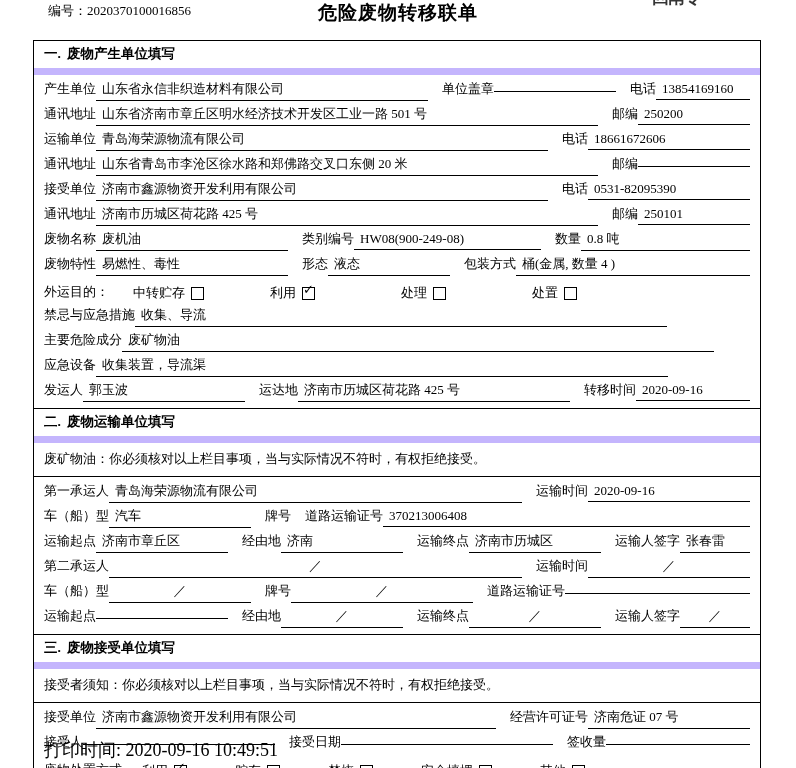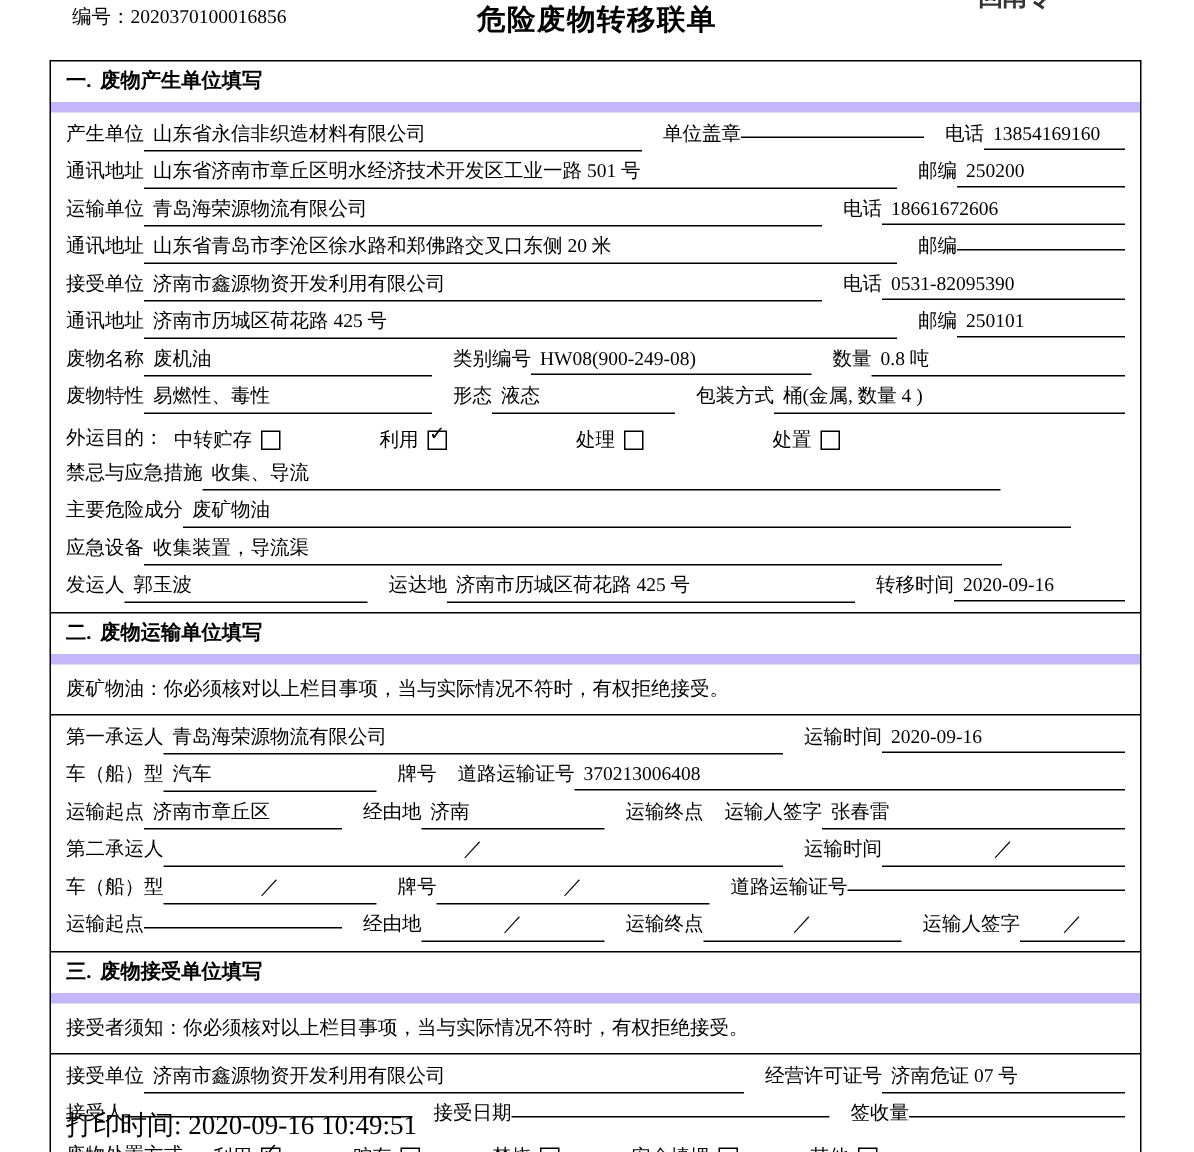--- a/index.html
+++ b/index.html
@@ -241,21 +241,21 @@
           <span class="gap"></span>
           <span class="lbl">形态</span>
           <span class="val" style="flex:0 0 110px">液态</span>
           <span class="gap"></span>
           <span class="lbl">包装方式</span>
           <span class="val">桶(金属, 数量 4 )</span>
         </div>
 
         <div class="cbrow">
           <span class="lbl">外运目的：</span>
-          <span class="cbitem" style="margin-left:7px;">
+          <span class="cbitem" style="margin-left:24px;">
             <span>中转贮存</span>
             <span class="cbbox"></span>
           </span>
           <span style="width:60px"></span>
           <span class="cbitem">
             <span>利用</span>
             <span class="cbbox checked"></span>
           </span>
           <span style="width:80px"></span>
           <span class="cbitem">
@@ -330,20 +330,21 @@
         </div>
 
         <div class="row">
           <span class="lbl">运输起点</span>
           <span class="val" style="flex:0 0 120px">济南市章丘区</span>
           <span class="gap"></span>
           <span class="lbl">经由地</span>
           <span class="val" style="flex:0 0 110px">济南</span>
           <span class="gap"></span>
           <span class="lbl">运输终点</span>
+          <span class="val" style="flex:0 0 120px">济南市历城区</span>
           <span class="gap"></span>
           <span class="lbl">运输人签字</span>
           <span class="val">张春雷</span>
         </div>
 
         <div class="row">
           <span class="lbl">第二承运人</span>
           <span class="val c" style="flex:1 1 auto">／</span>
           <span class="gap"></span>
           <span class="lbl">运输时间</span>

